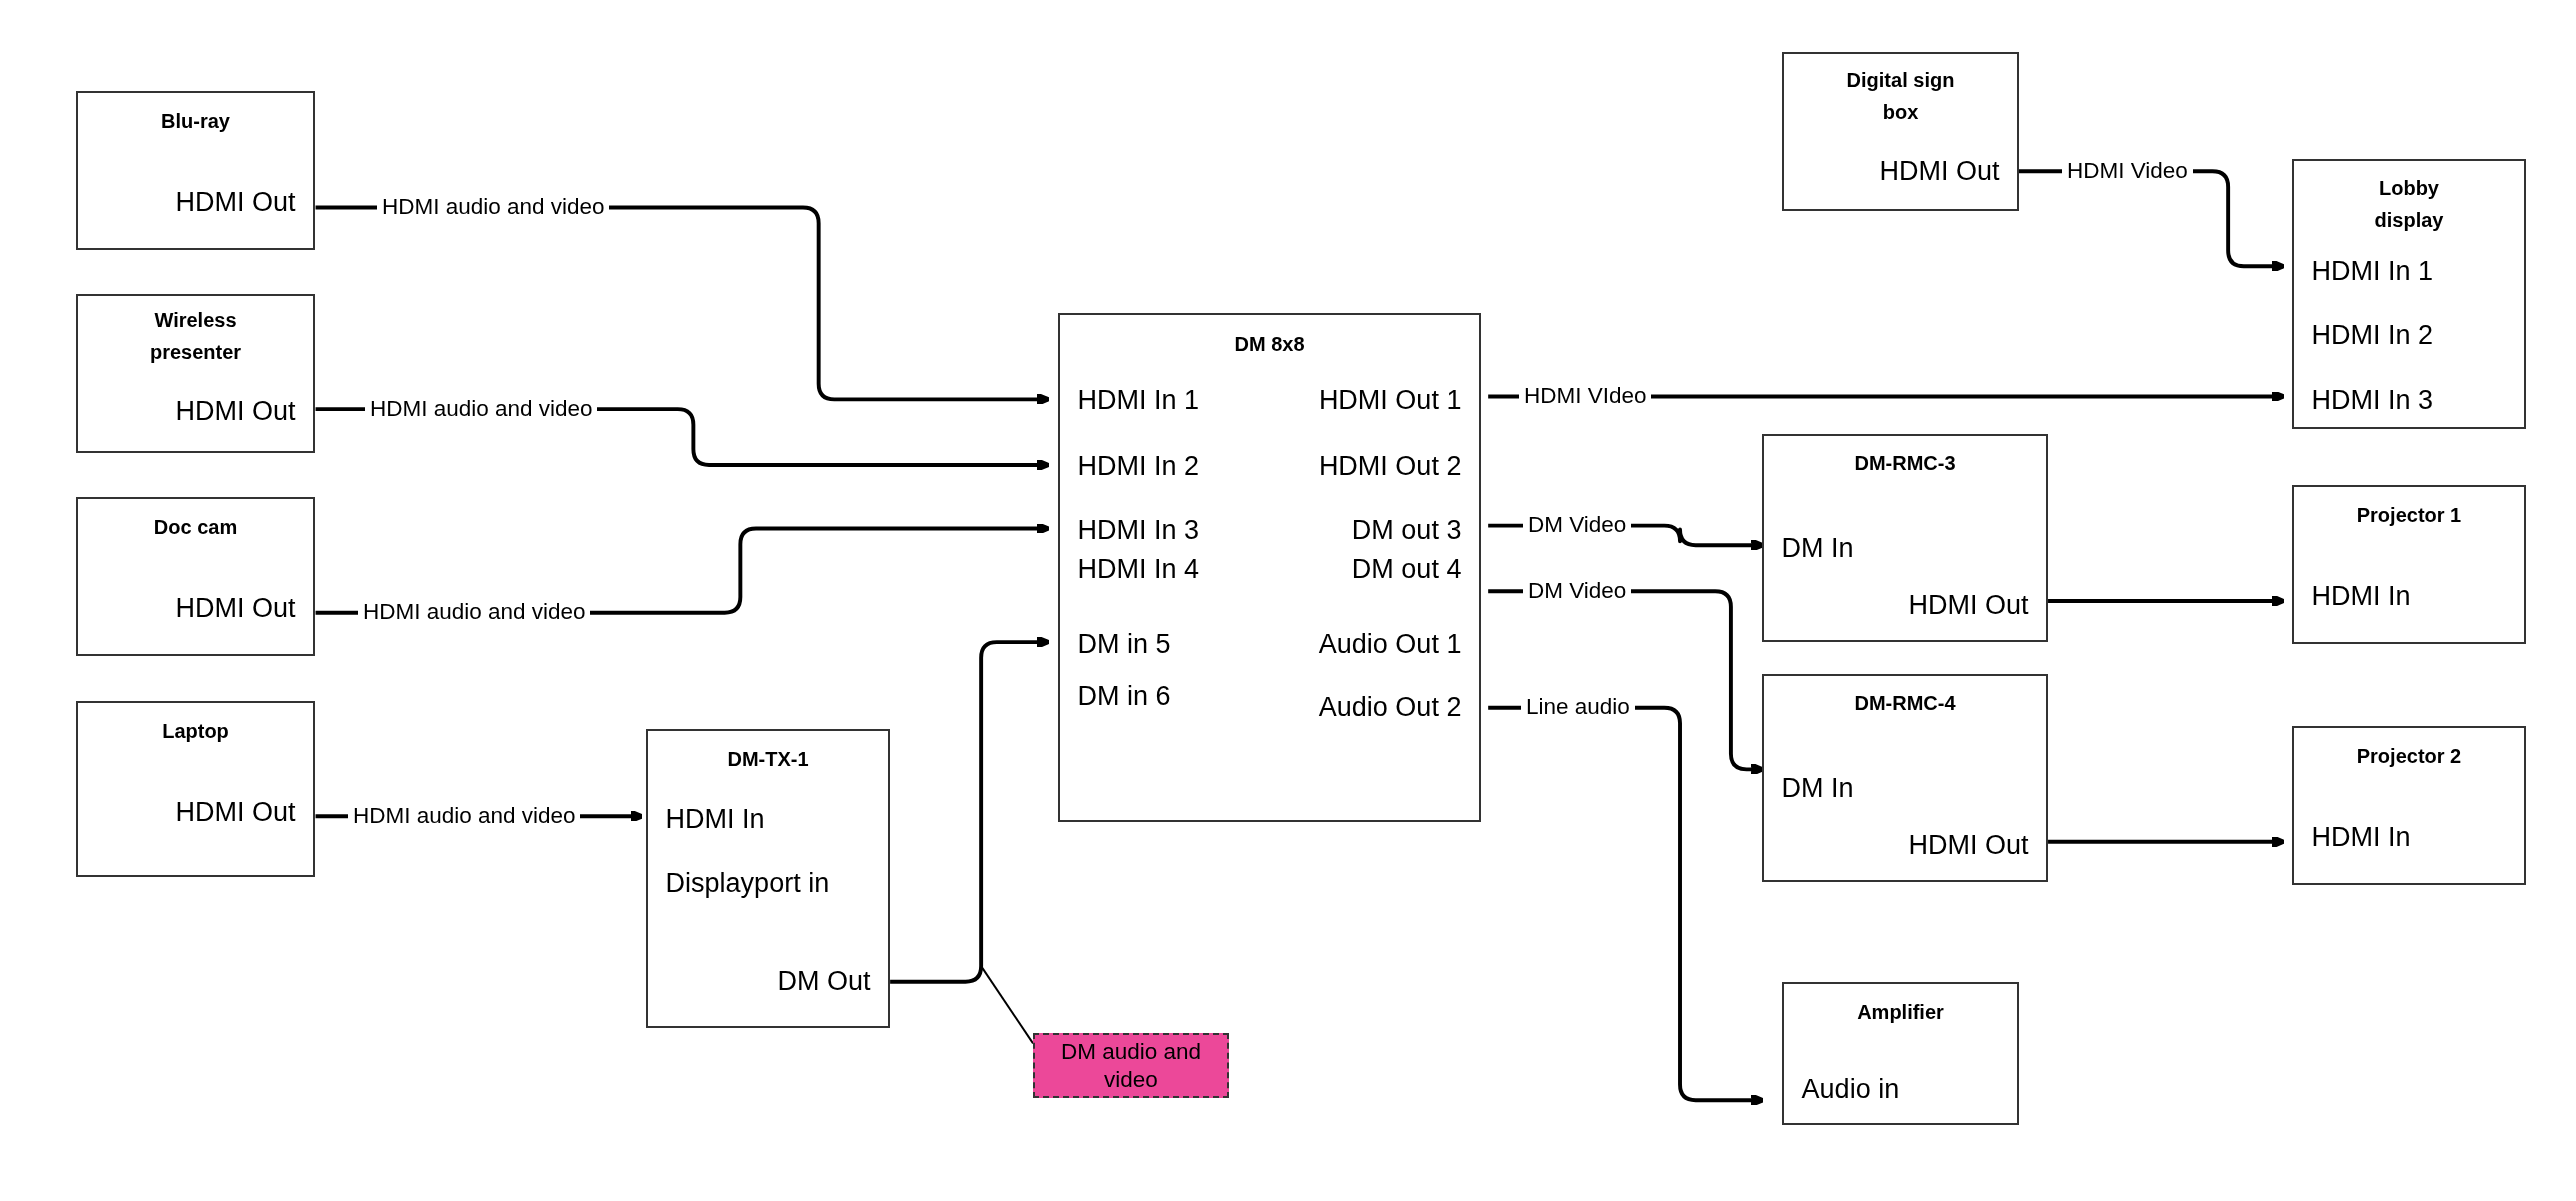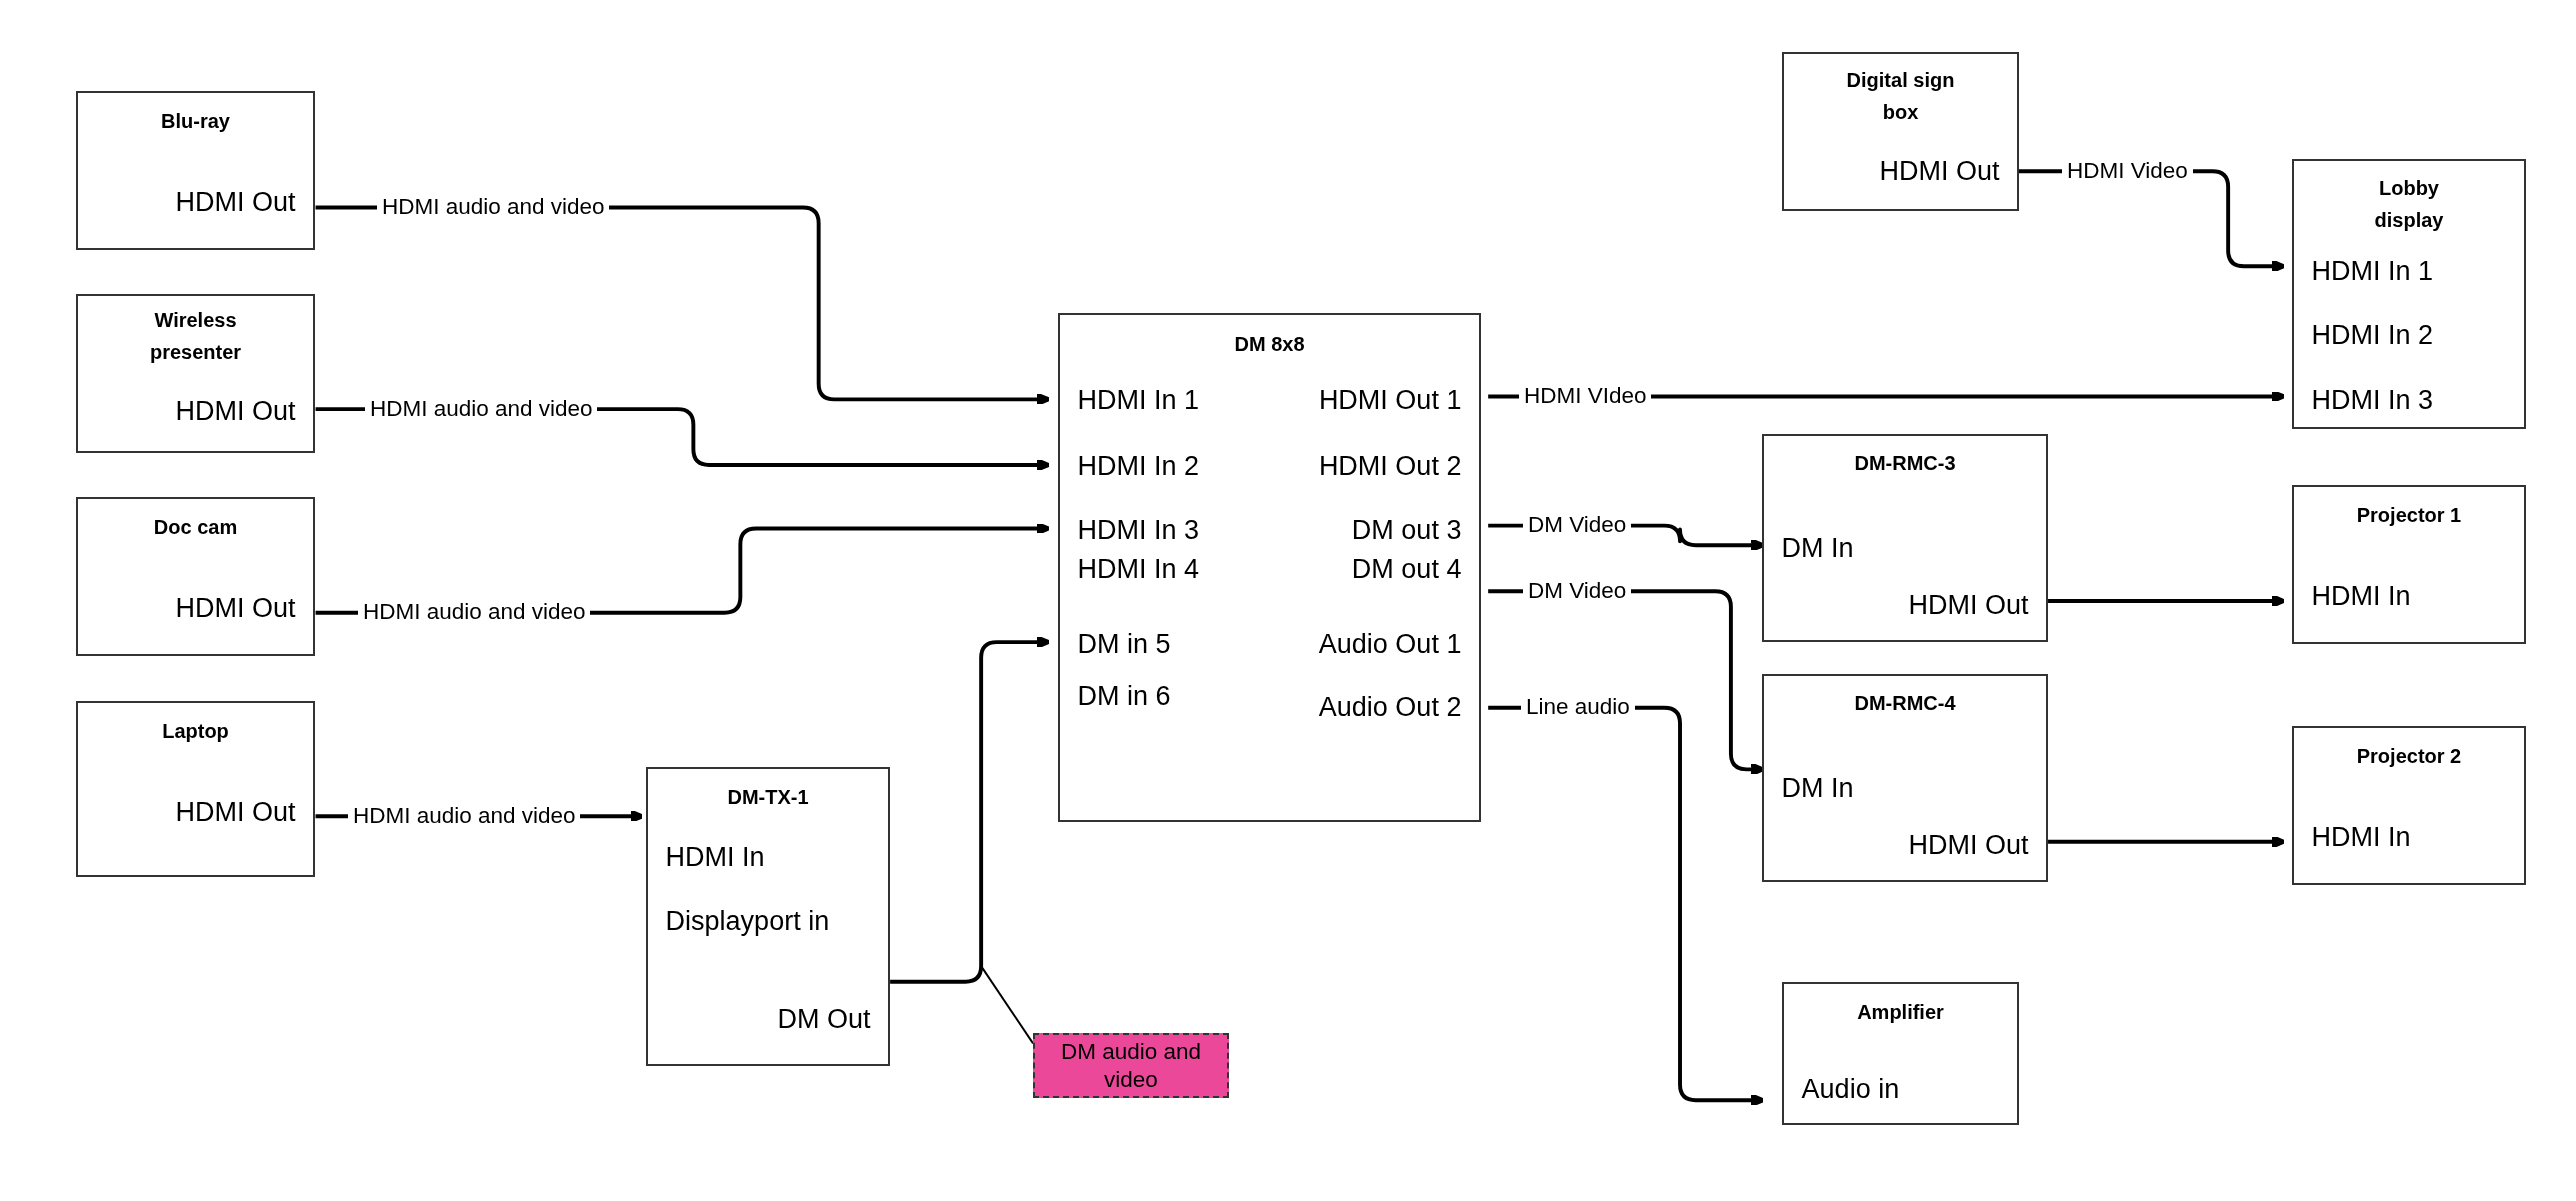--- a/index.html
+++ b/index.html
@@ -145,21 +145,21 @@
   <div class="box" style="left:76px; top:497px; width:239px; height:159px;">
     <div class="box-title" style="top:15.7px;">Doc cam</div>
     <div class="port right" style="right:17.6px; top:95px;">HDMI Out</div>
   </div>
 
   <div class="box" style="left:76px; top:701px; width:239px; height:176px;">
     <div class="box-title" style="top:15.7px;">Laptop</div>
     <div class="port right" style="right:17.6px; top:95px;">HDMI Out</div>
   </div>
 
-  <div class="box" style="left:646px; top:729px; width:244px; height:299px;margin-top:38px;">
+  <div class="box" style="left:646px; top:729px; width:244px; height:299px;">
     <div class="box-title" style="top:15.7px;">DM-TX-1</div>
     <div class="port left" style="left:17.6px; top:74px;">HDMI In</div>
     <div class="port left" style="left:17.6px; top:138px;">Displayport in</div>
     <div class="port right" style="right:17.6px; top:236px;">DM Out</div>
   </div>
 
   <div class="box" style="left:1058px; top:313px; width:423px; height:509px;">
     <div class="box-title" style="top:16.6px;">DM 8x8</div>
 
     <div class="port left" style="left:17.6px; top:71px;">HDMI In 1</div>

